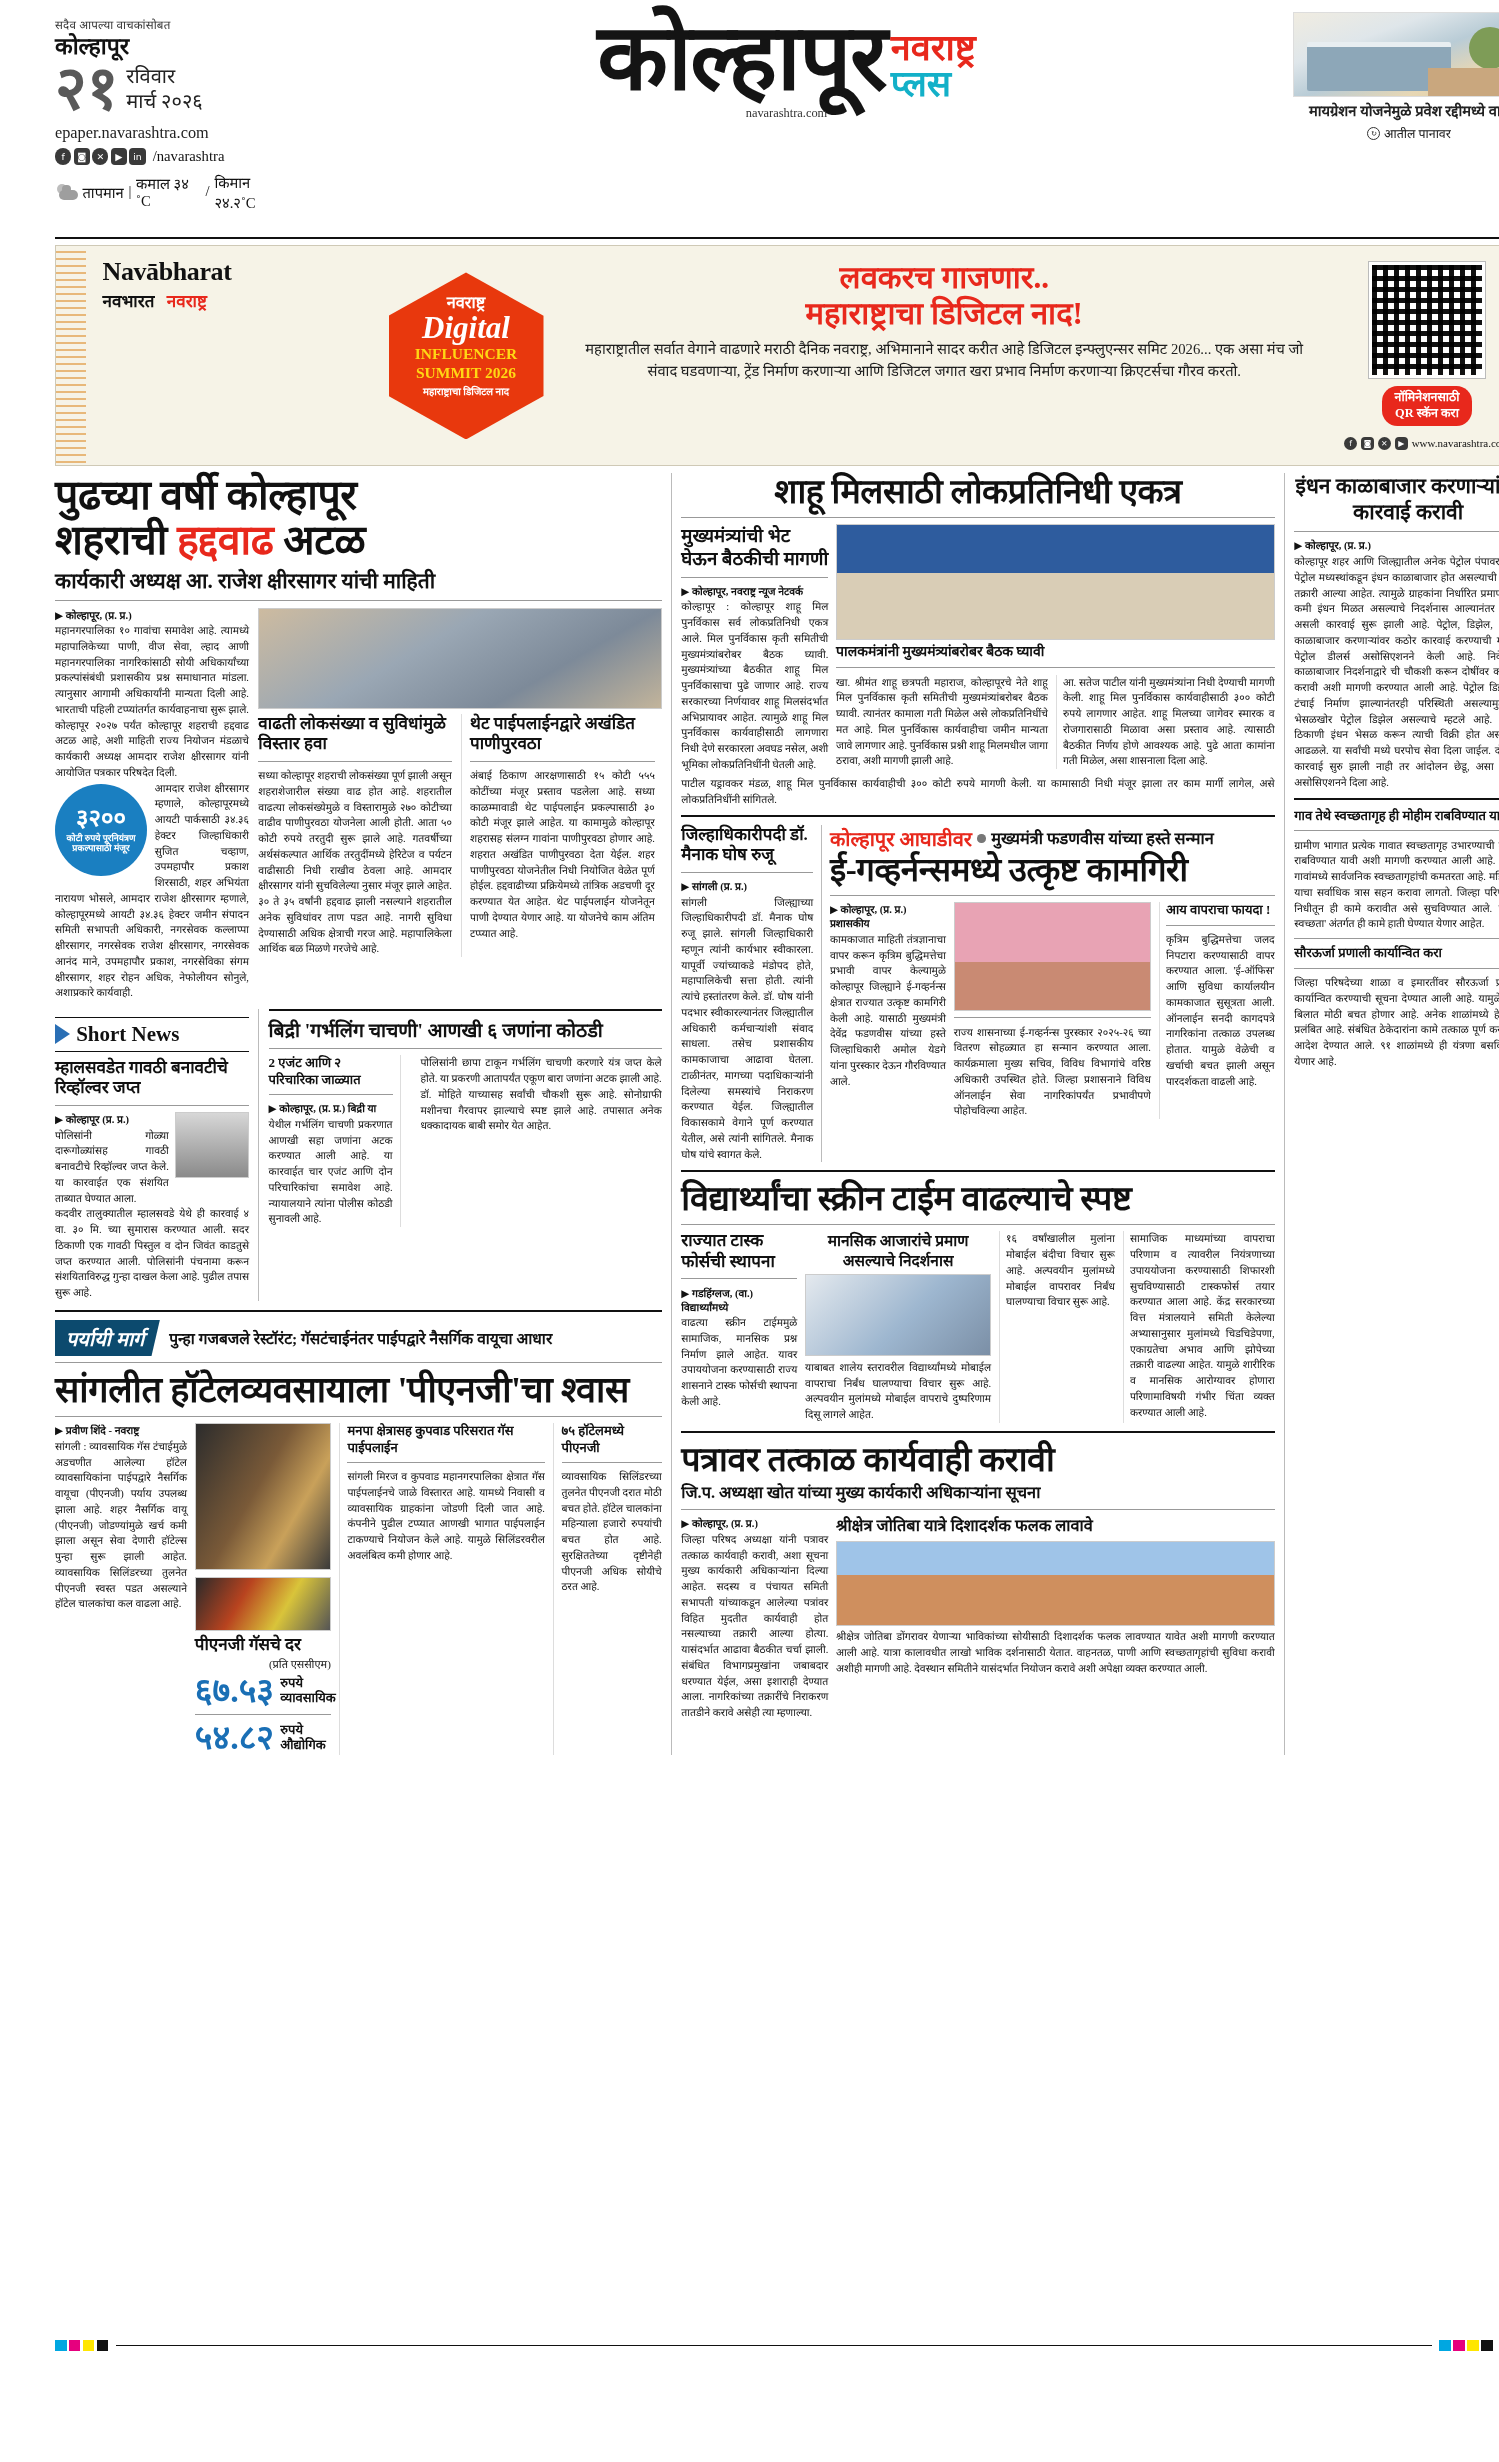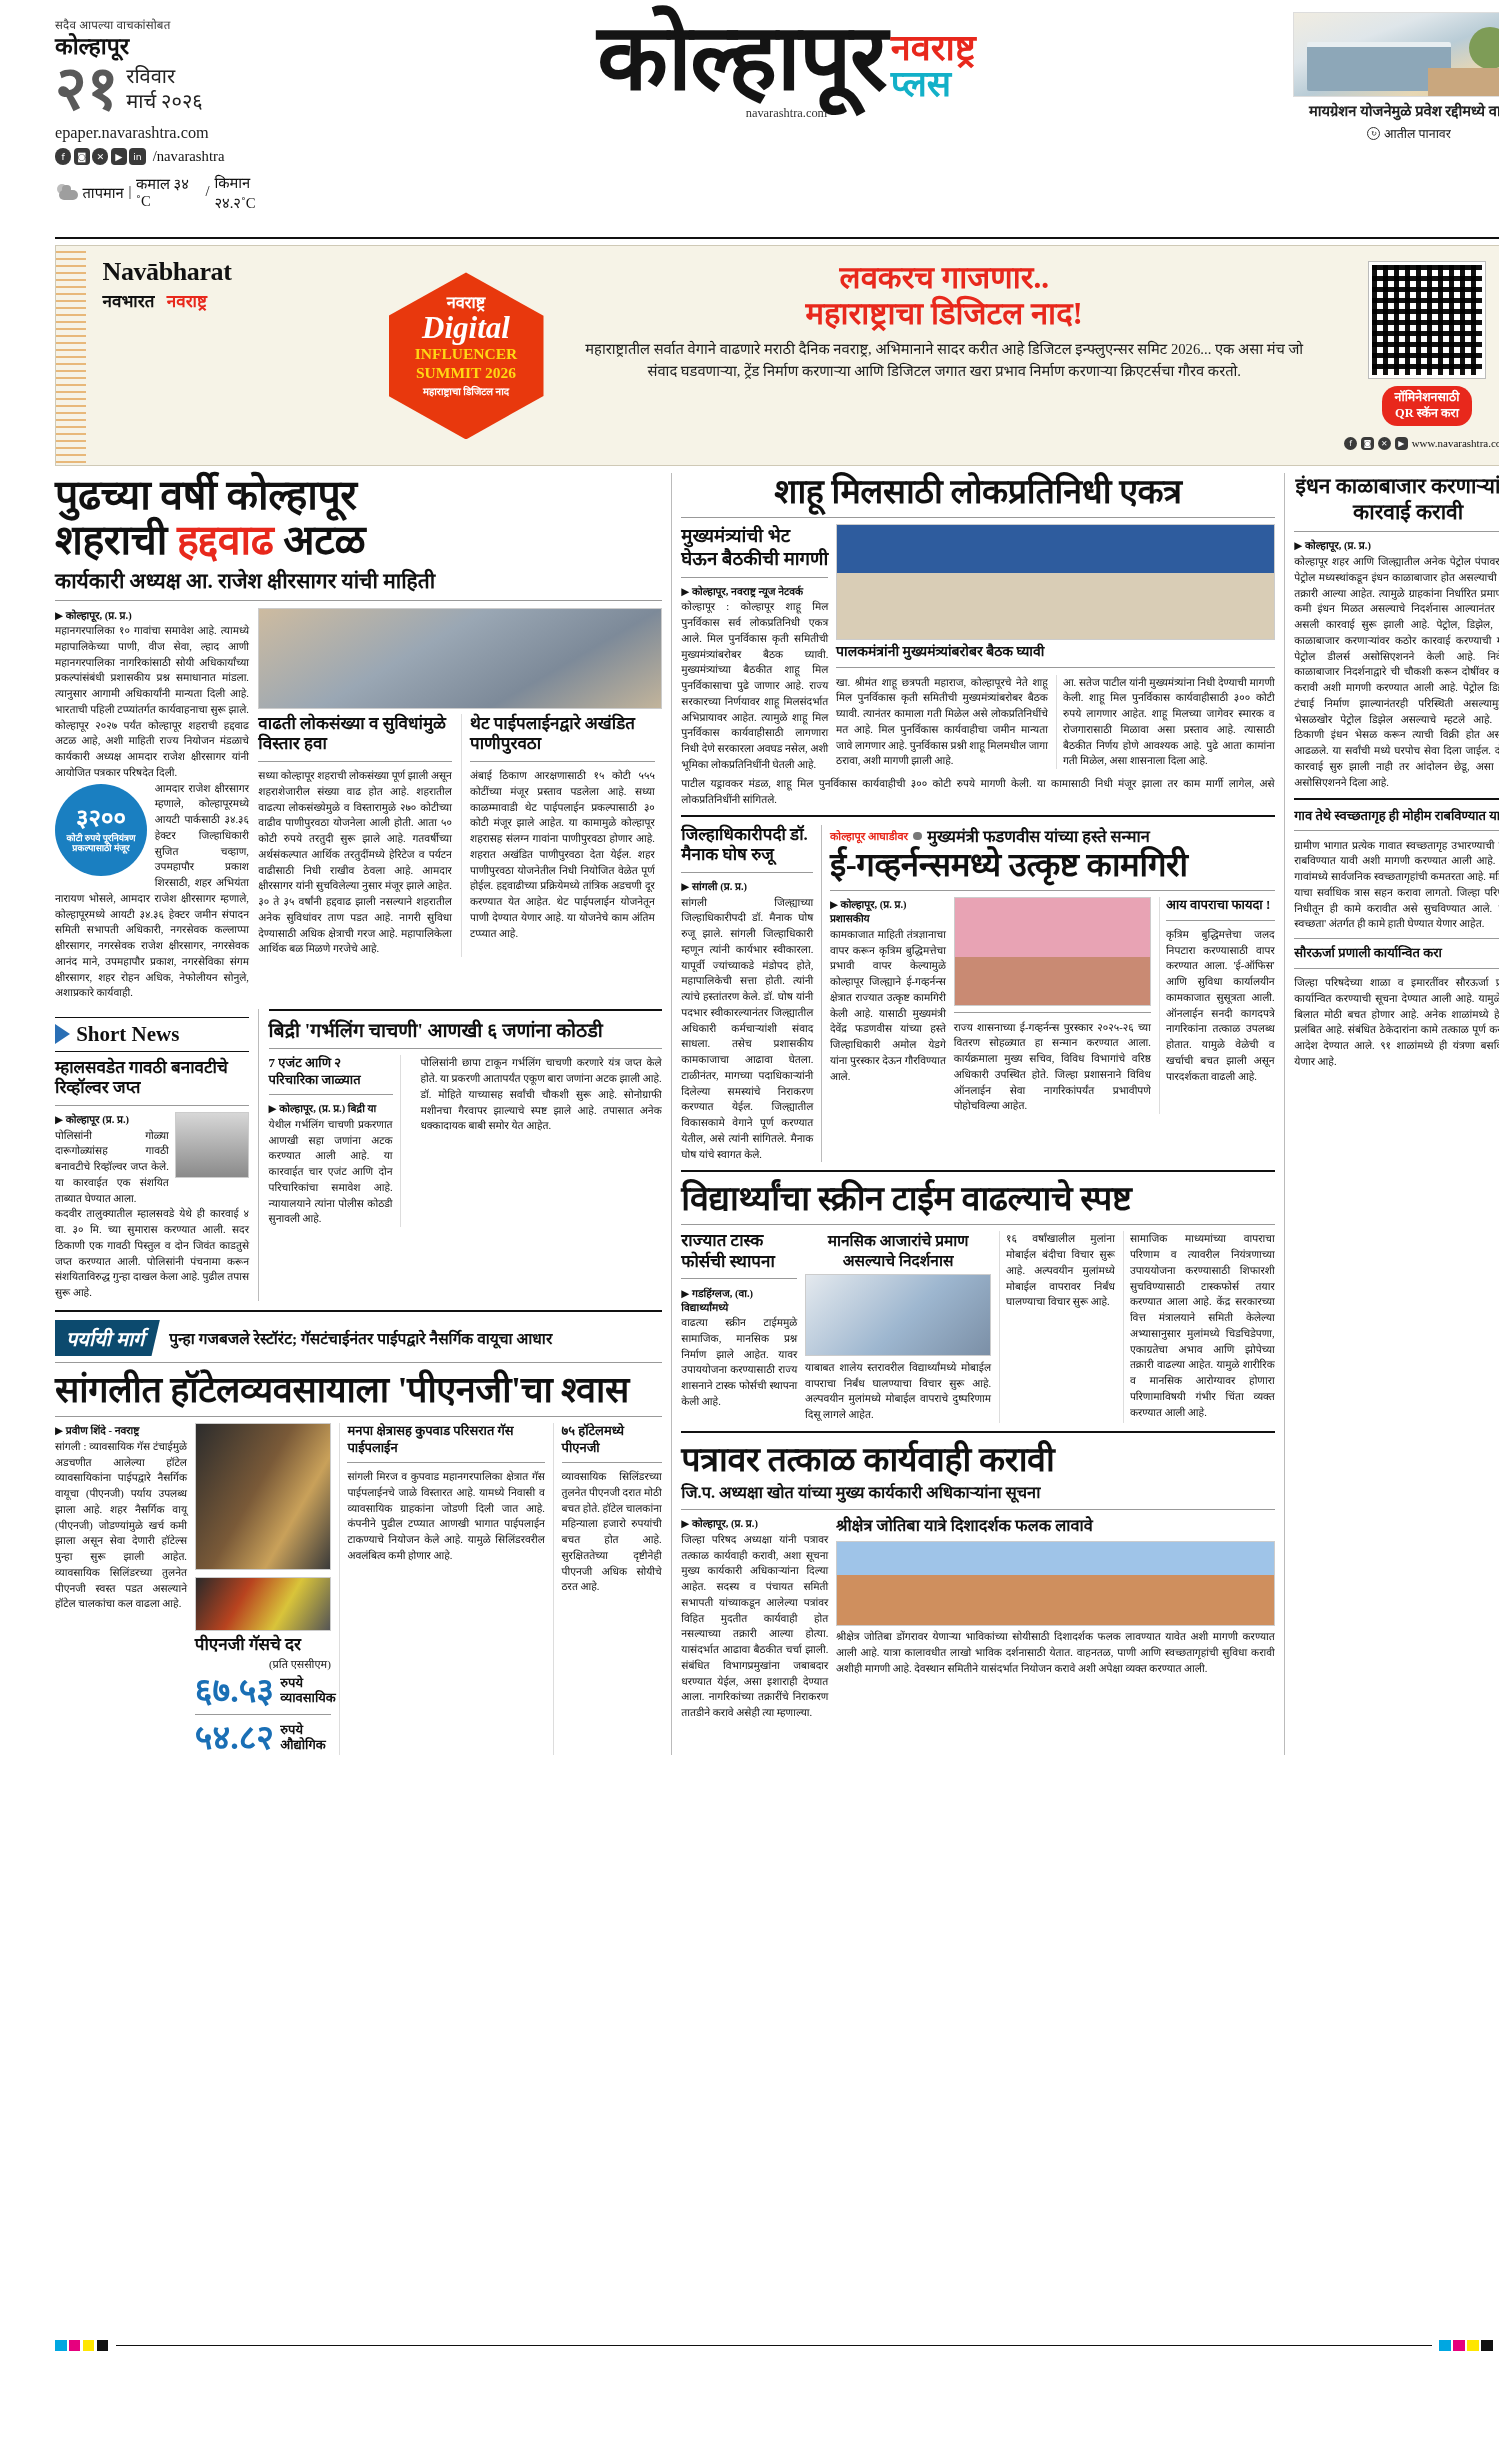--- a/index.html
+++ b/index.html
@@ -111,21 +111,21 @@
   .rule { border-top:0.8px solid #999; margin:6.2px 0;}
   .rule-thick { border-top:2.3px solid #111; margin:7.8px 0;}
   .cap { font-size:10px; font-weight:bold; margin-top:3.1px; line-height:1.3;}
 
   .shortnews { display:flex; align-items:center; gap:6.2px; border-top:1.6px solid #111; border-bottom:1.6px solid #111; padding:3.9px 0; margin:7.8px 0 6.2px;}
   .sn-ico { width:0;height:0;border-top:10px solid transparent;border-bottom:10px solid transparent;border-left:15.5px solid #2a6fb5;}
   .sn-t { font-size:21px; font-weight:bold;}
 
   .badge-blue { background:#0c4a6e; color:#fff; font-size:20px; font-weight:bold; font-style:italic;
      padding:4.7px 15.5px 4.7px 11px; display:inline-block; clip-path:polygon(0 0,100% 0,92% 100%,0 100%);}
-  .red-tag { color:#e8281c; font-size:11px; font-weight:bold;}
+  .red-tag { color:#e8281c; font-size:20px; font-weight:bold;}
   .dot { display:inline-block; width:8.5px;height:8.5px;border-radius:50%;background:#777; vertical-align:middle; margin:0 5.4px;}
   .smallhead { font-size:17px; font-weight:bold; line-height:1.2;}
   .tinyhead { font-size:13px; font-weight:bold; line-height:1.25;}
   .greybox { background:#ededed; padding:5.4px 7px;}
   .rate-num { font-size:34px; font-weight:bold; color:#1a6fb5; line-height:1;}
   .rate-lbl { font-size:13px; font-weight:bold; line-height:1.15;}
   .footer-bar { position:absolute; left:11px; right:11px; bottom:4.7px; display:flex; align-items:center; justify-content:space-between;}
   .cmyk { display:flex; gap:2.3px;}
   .cmyk i { width:11.6px;height:11.6px;display:block;}
   .fl { border-top:1.6px solid #111; flex:1; margin:0 7.8px;}
@@ -287,21 +287,21 @@
           </div>
           <p class="body">कदवीर तालुक्यातील म्हालसवडे येथे ही कारवाई ४ वा. ३० मि. च्या सुमारास करण्यात आली. सदर ठिकाणी एक गावठी पिस्तुल व दोन जिवंत काडतुसे जप्त करण्यात आली. पोलिसांनी पंचनामा करून संशयिताविरुद्ध गुन्हा दाखल केला आहे. पुढील तपास सुरू आहे.</p>
         </div>
 
         <div style="flex:1; border-left:0.8px solid #bbb; padding-left:9.3px;">
           <div class="rule-thick" style="margin-top:0;"></div>
           <div class="smallhead" style="font-size:19.4px;">बिद्री 'गर्भलिंग चाचणी' आणखी ६ जणांना कोठडी</div>
           <div class="rule"></div>
           <div style="display:flex; gap:7.8px;">
             <div style="width:124px;">
-              <div class="tinyhead">7 एजंट आणि २ परिचारिका जाळ्यात</div>
+              <div class="tinyhead">2 एजंट आणि २ परिचारिका जाळ्यात</div>
               <div class="rule"></div>
               <div class="byline">▶ कोल्हापूर, (प्र. प्र.) बिद्री या</div>
               <p class="body">येथील गर्भलिंग चाचणी प्रकरणात आणखी सहा जणांना अटक करण्यात आली आहे. या कारवाईत चार एजंट आणि दोन परिचारिकांचा समावेश आहे. न्यायालयाने त्यांना पोलीस कोठडी सुनावली आहे.</p>
             </div>
             <div style="flex:1; border-left:0.8px solid #ddd; padding-left:19px;">
               <p class="body">पोलिसांनी छापा टाकून गर्भलिंग चाचणी करणारे यंत्र जप्त केले होते. या प्रकरणी आतापर्यंत एकूण बारा जणांना अटक झाली आहे. डॉ. मोहिते याच्यासह सर्वांची चौकशी सुरू आहे. सोनोग्राफी मशीनचा गैरवापर झाल्याचे स्पष्ट झाले आहे. तपासात अनेक धक्कादायक बाबी समोर येत आहेत.</p>
             </div>
           </div>
         </div>
       </div>

